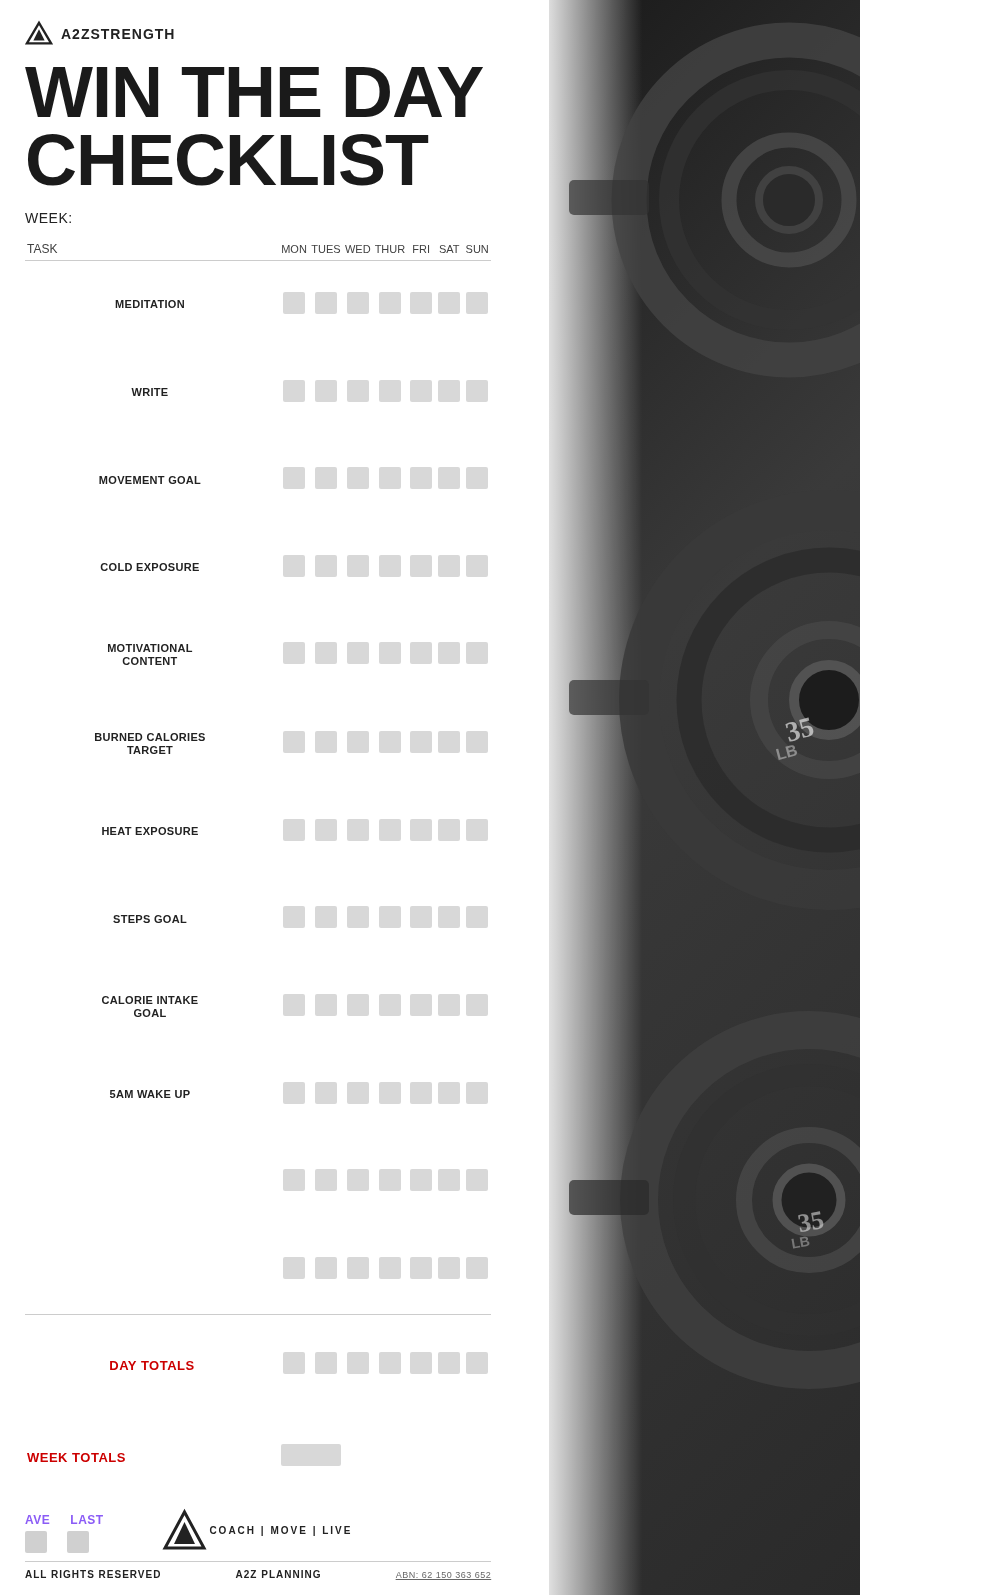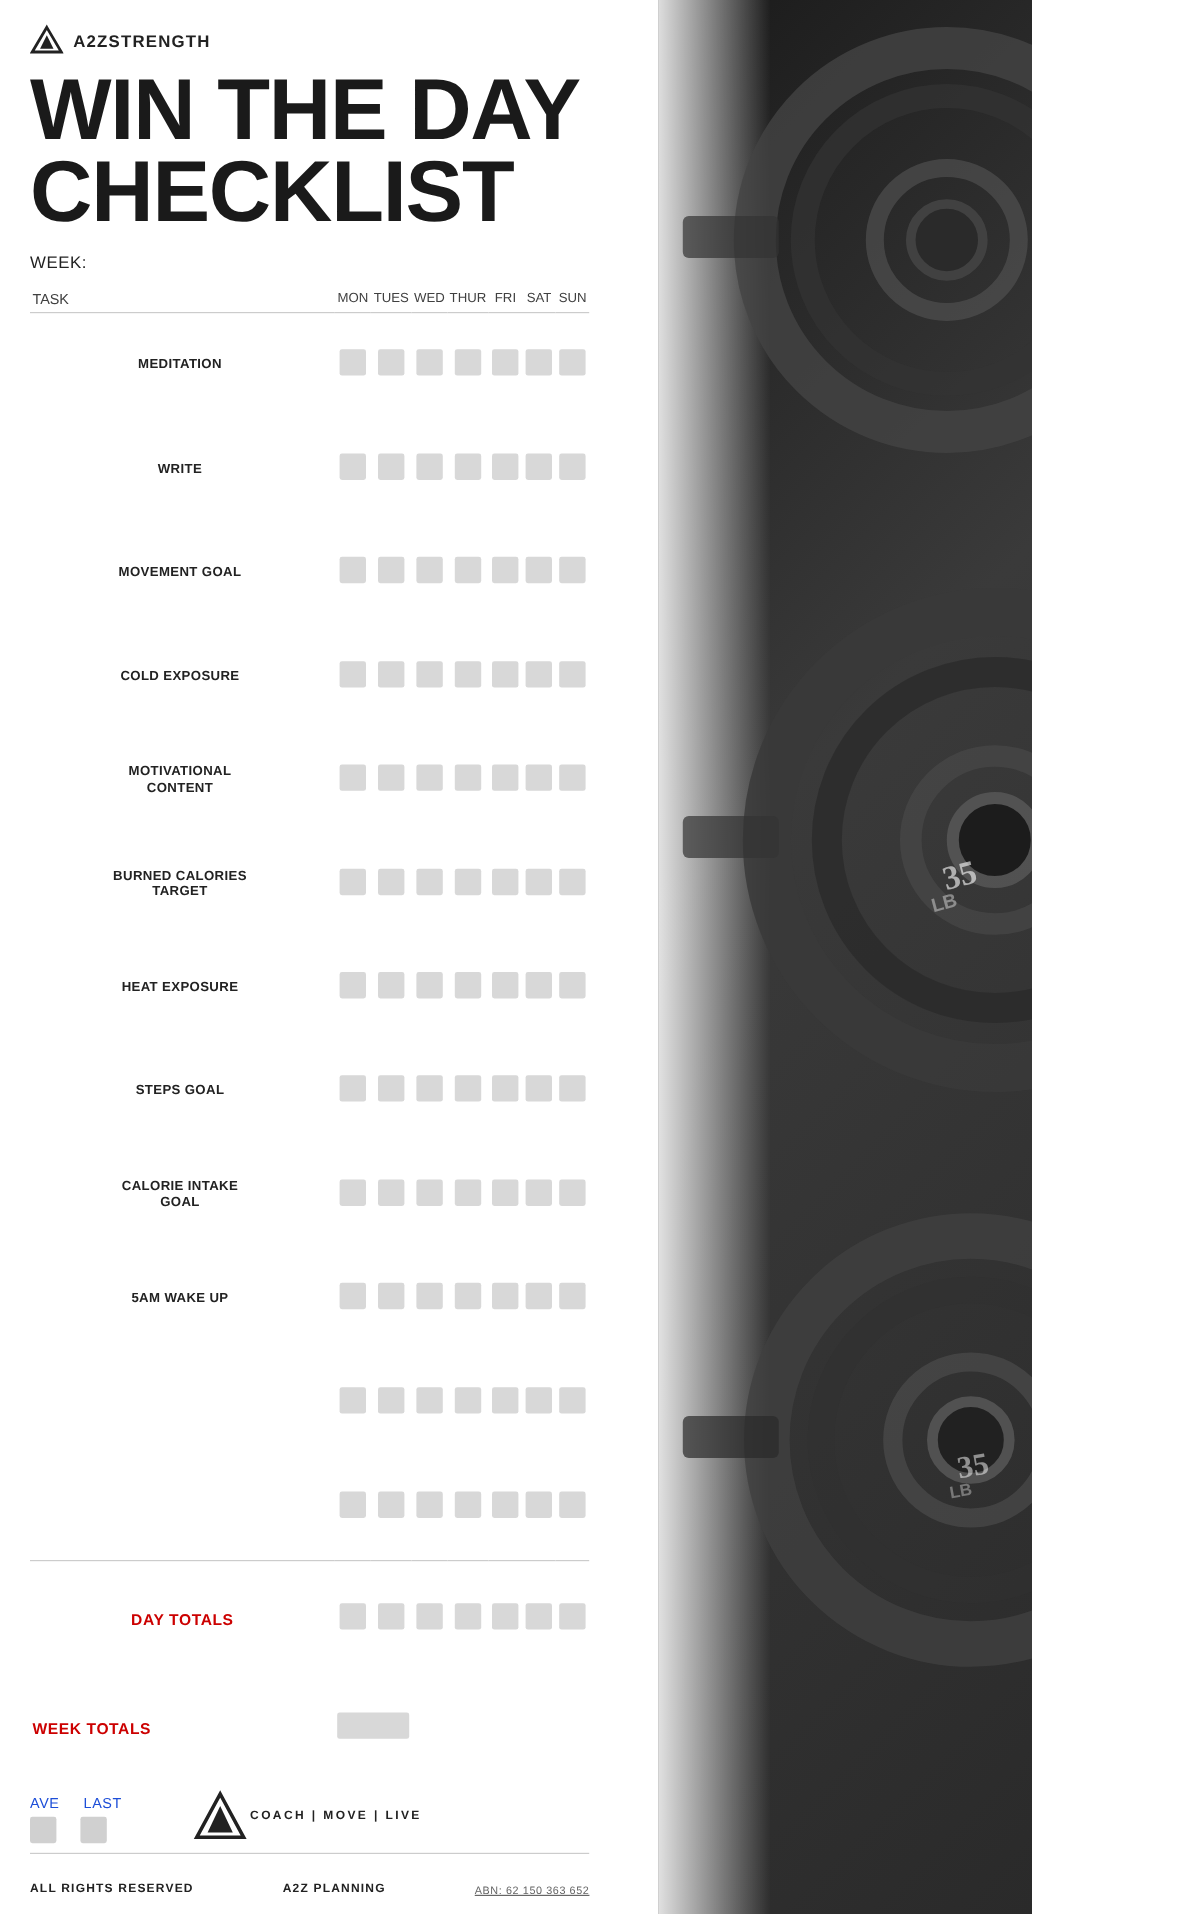--- a/index.html
+++ b/index.html
@@ -145,21 +145,21 @@
       color: #cc0000;
       text-transform: uppercase;
       text-align: left !important;
       letter-spacing: 0.5px;
     }
     .footer-area {
       display: flex;
       justify-content: space-between;
       align-items: flex-end;
       border-top: 1px solid #ccc;
-      padding-top: 24px;
+      padding-top: 7px;
       margin-top: 8px;
     }
     .footer-text {
       font-size: 10px;
       font-weight: 700;
       color: #222;
       letter-spacing: 1px;
     }
     .footer-brand {
       font-size: 10px;
@@ -180,22 +180,22 @@
       gap: 2px;
     }
     .coach-logo-text {
       font-size: 10px;
       font-weight: 700;
       color: #222;
       letter-spacing: 2px;
     }
     .red-label {
       font-size: 12px;
-      font-weight: 400;
-      color: #1d4ed8;
+      font-weight: 700;
+      color: #8b5cf6;
       letter-spacing: 0.5px;
     }
   </style>
 </head>
 <body>
 
 <div class="page-wrapper">
 
   <div class="left-panel">
 

